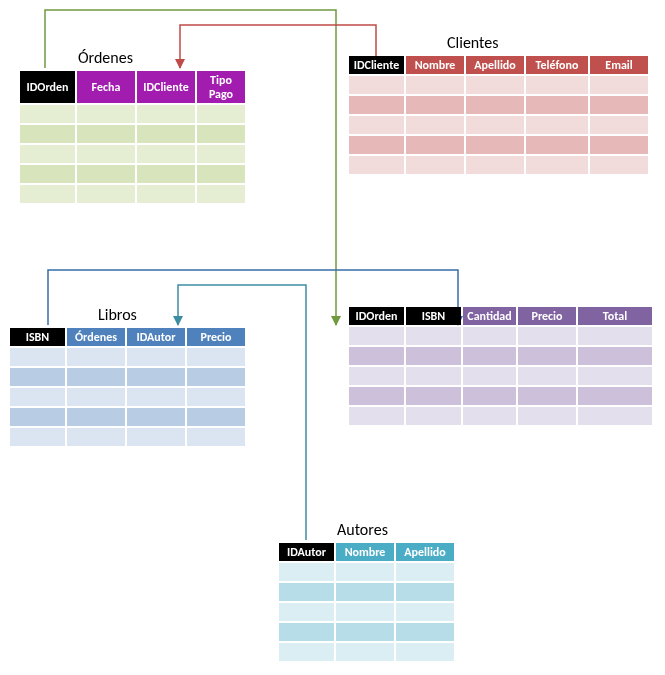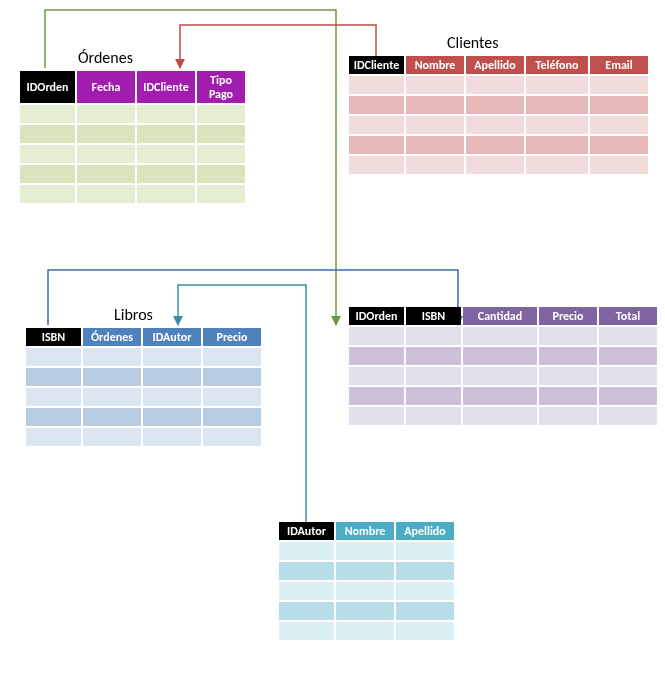--- a/index.html
+++ b/index.html
@@ -194,21 +194,21 @@
             <td></td>
             <td></td>
             <td></td>
             <td></td>
             <td></td>
           </tr>
     </tbody>
   </table>
 </div>
 
-<div class="table-wrap tbl-libros" style="left:24px; top:305px;">
+<div class="table-wrap tbl-libros" style="left:8px; top:305px;">
   <div class="table-title" style="padding-left:90px;">Libros</div>
   <table>
     <thead>
           <tr>
       <th class="pk" style="width:55px">ISBN</th>
       <th class="theme" style="width:58px">Órdenes</th>
       <th class="theme" style="width:58px">IDAutor</th>
       <th class="theme" style="width:58px">Precio</th>
     </tr>
         </thead>
@@ -246,23 +246,23 @@
     </tbody>
   </table>
 </div>
 
 <div class="table-wrap tbl-detalle" style="left:347px; top:305px;">
   <table>
     <thead>
           <tr>
       <th class="pk" style="width:55px">IDOrden</th>
       <th class="pk" style="width:55px">ISBN</th>
-      <th class="theme" style="width:74px">Cantidad</th>
+      <th class="theme" style="width:53px">Cantidad</th>
       <th class="theme" style="width:58px">Precio</th>
-      <th class="theme" style="width:58px">Total</th>
+      <th class="theme" style="width:74px">Total</th>
     </tr>
         </thead>
     <tbody>
       <tr>
             <td></td>
             <td></td>
             <td></td>
             <td></td>
             <td></td>
           </tr>
@@ -292,20 +292,21 @@
             <td></td>
             <td></td>
             <td></td>
             <td></td>
           </tr>
     </tbody>
   </table>
 </div>
 
 <div class="table-wrap tbl-autores" style="left:277px; top:520px;">
+  <div class="table-title" style="padding-left:60px;">Autores</div>
   <table>
     <thead>
           <tr>
       <th class="pk" style="width:55px">IDAutor</th>
       <th class="theme" style="width:58px">Nombre</th>
       <th class="theme" style="width:58px">Apellido</th>
     </tr>
         </thead>
     <tbody>
       <tr>

